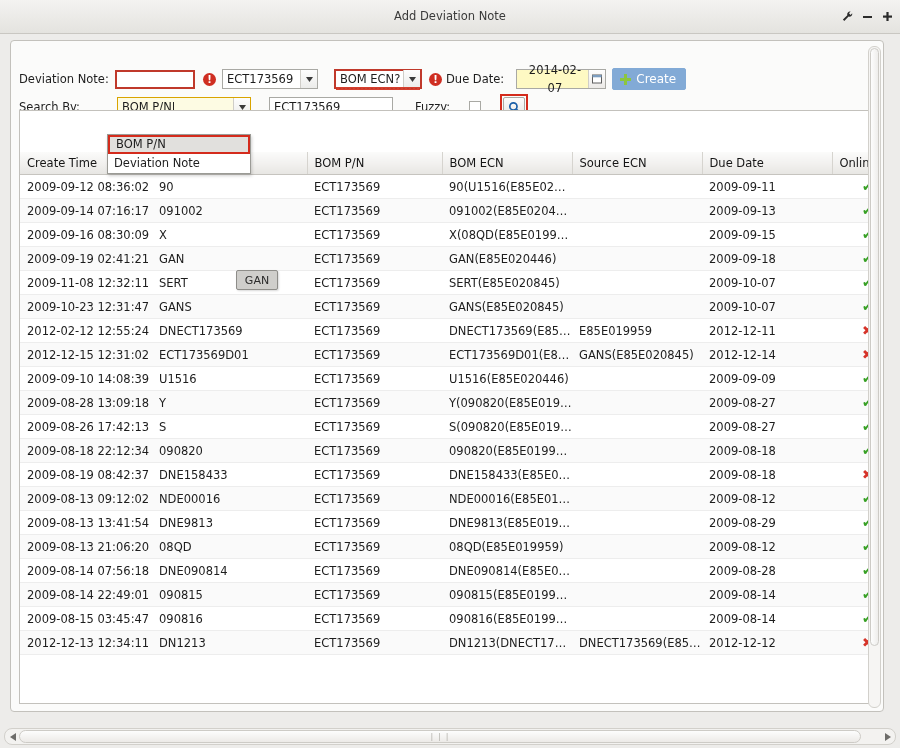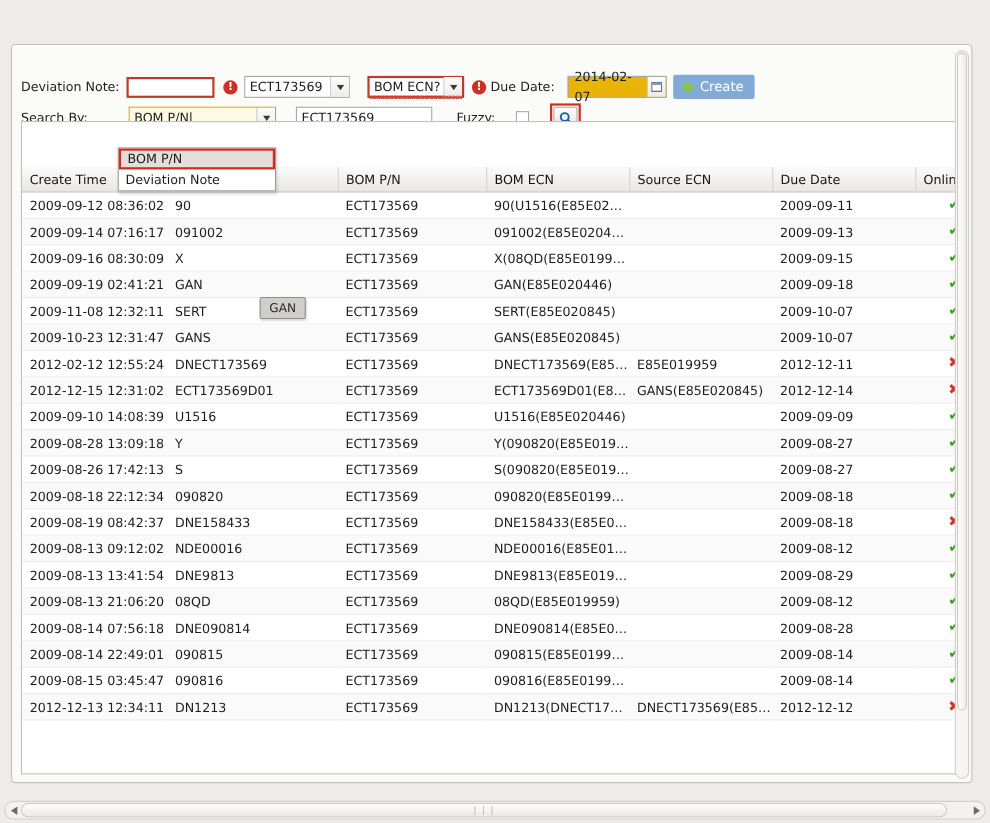--- a/index.html
+++ b/index.html
@@ -182,24 +182,25 @@
     display: inline-block;
     width: 1px; height: 11px;
     background: #222;
     margin-left: 1px;
     vertical-align: middle;
   }
 
   .datefield {
     height: 20px;
     border: 1px solid #a9a9a4;
-    background: #eab308;
+    background: #fef9c3;
     display: flex;
     align-items: center;
     box-sizing: border-box;
+    text-align: center;
   }
   .datefield .dval {
     flex: 1 1 auto;
     padding-left: 5px;
     font-size: 11.5px;
     line-height: 18px;
   }
   .datefield .dbtn {
     width: 17px; height: 18px;
     border-left: 1px solid #cfcdc8;
@@ -406,20 +407,41 @@
     display:flex; align-items:center; justify-content:center;
   }
   .hscroll .harrow.left { left: 2px; }
   .hscroll .harrow.right { right: 2px; }
 </style>
 </head>
 <body>
 
 <div class="window">
 
+  <div class="titlebar">
+    <div class="titlebar-title">Add Deviation Note</div>
+    <div class="titlebar-buttons">
+      <div class="tb-btn">
+        <svg width="11" height="11" viewBox="0 0 11 11">
+            <path d="M8.6 0.6 a2.8 2.8 0 0 0 -3.3 3.6 L0.9 8.5 l1.4 1.4 L6.6 5.6 a2.8 2.8 0 0 0 3.6 -3.3 L8.6 3.9 L7 2.3 Z" fill="#2b2b2b"></path>
+          </svg>
+      </div>
+      <div class="tb-btn">
+        <svg width="11" height="11" viewBox="0 0 11 11">
+            <rect x="1" y="5" width="9" height="2" fill="#2b2b2b"></rect>
+          </svg>
+      </div>
+      <div class="tb-btn">
+        <svg width="11" height="11" viewBox="0 0 11 11">
+            <rect x="1" y="4.5" width="9" height="2.2" fill="#2b2b2b"></rect>
+            <rect x="4.4" y="1" width="2.2" height="9" fill="#2b2b2b"></rect>
+          </svg>
+      </div>
+    </div>
+  </div>
 
   <div class="body-area">
     <div class="panel">
 
       <div class="toolbar">
 
         <div class="row1">
           <span class="lbl" style="width:84px">Deviation Note:</span>
 
           <input class="txtinput red-box squiggle" style="width: 80px; margin-left: 12px;" value="">

